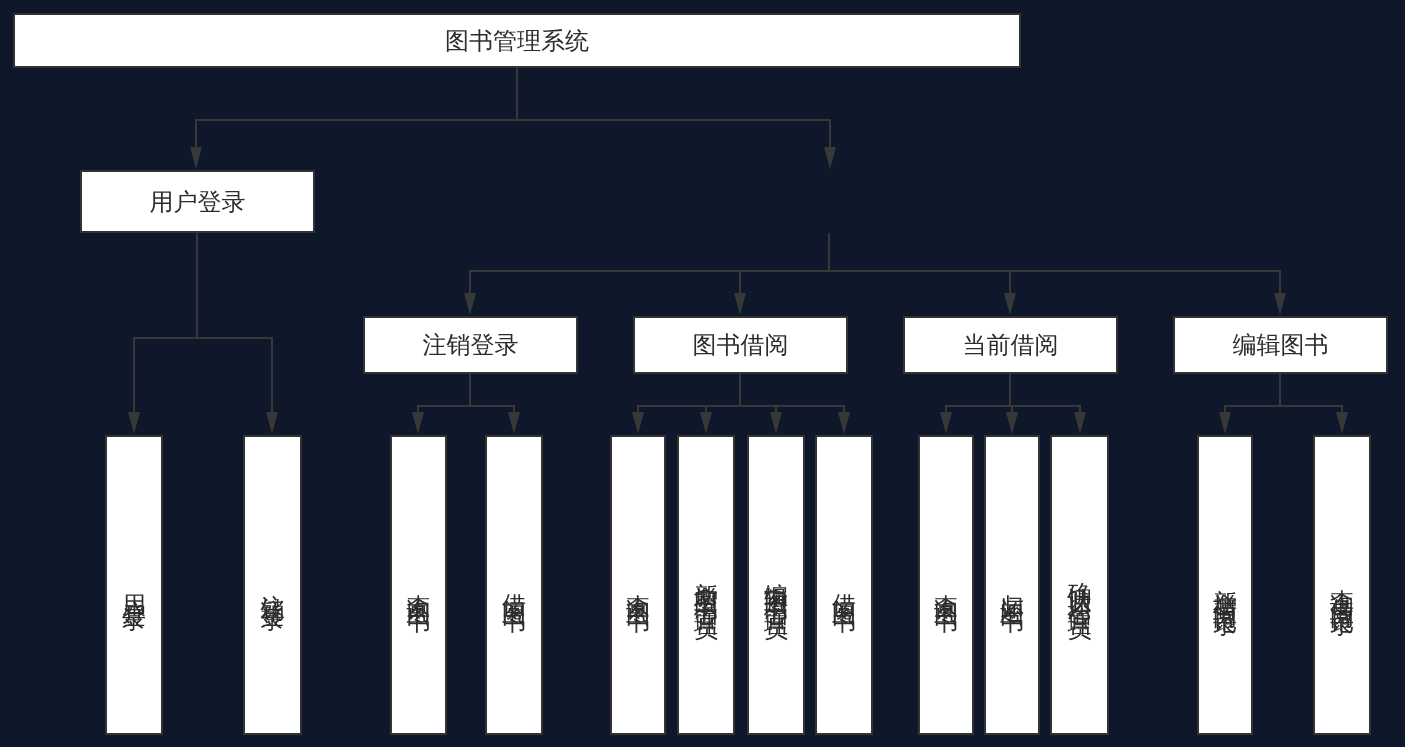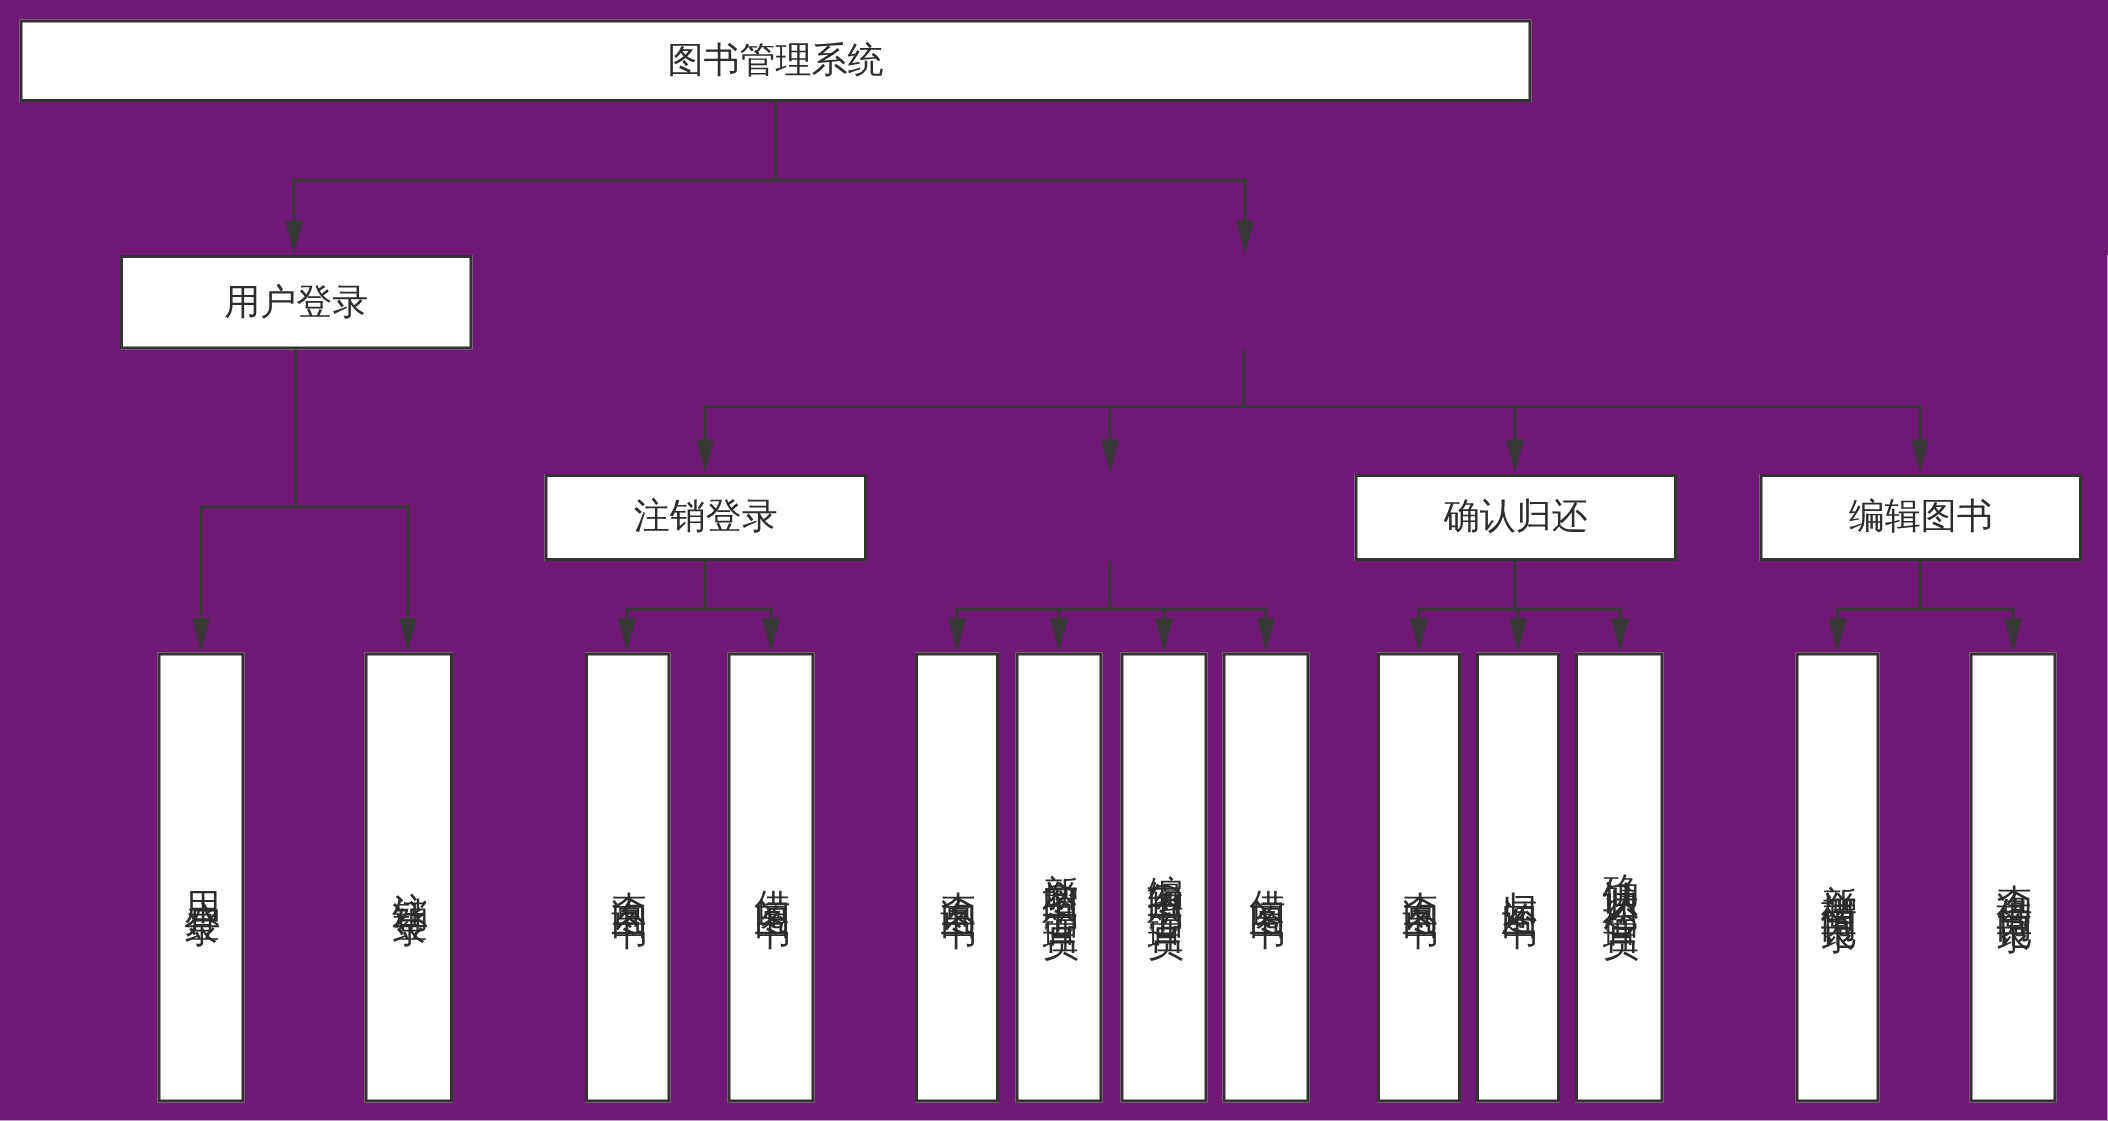--- a/index.html
+++ b/index.html
@@ -1,16 +1,16 @@
 <!DOCTYPE html>
 <html><head>
 <meta charset="utf-8">
 <style>
   html,body{margin:0;padding:0;background:#fff;}
-  #canvas{position:relative;width:1405px;height:747px;background:#701a75;overflow:hidden;
+  #canvas{position:relative;width:1405px;height:747px;background:#0f172a;overflow:hidden;
           font-family:"Liberation Sans",sans-serif;text-align:right;}
   .box{position:absolute;background:#ffffff;border:2px solid #333333;display:flex;
        align-items:center;justify-content:center;color:#2c2c2c;font-size:24px;
        line-height:1;white-space:nowrap;}
   .vbox span{writing-mode:vertical-rl;text-orientation:mixed;letter-spacing:5px;
        white-space:normal;}
   .vl{position:absolute;width:2px;background:#383838;}
   .hl{position:absolute;height:2px;background:#383838;}
   .ar{position:absolute;width:0;height:0;border-left:6px solid transparent;
       border-right:6px solid transparent;border-top:22px solid #383838;}
@@ -50,22 +50,25 @@
   <div class="vl" style="left:739px;top:270px;height:25px"></div>
   <div class="ar" style="left:734px;top:293px"></div>
   <div class="vl" style="left:1009px;top:270px;height:25px"></div>
   <div class="ar" style="left:1004px;top:293px"></div>
   <div class="vl" style="left:1279px;top:270px;height:25px"></div>
   <div class="ar" style="left:1274px;top:293px"></div>
 
   <div class="box" style="left:363px;top:316px;width:211px;height:54px">
     <span>注销登录</span>
   </div>
+  <div class="box" style="left:633px;top:316px;width:211px;height:54px">
+    <span>图书借阅</span>
+  </div>
   <div class="box" style="left:903px;top:316px;width:211px;height:54px">
-    <span>确认归还</span>
+    <span>当前借阅</span>
   </div>
   <div class="box" style="left:1173px;top:316px;width:211px;height:54px">
     <span>编辑图书</span>
   </div>
 
   <div class="vl" style="left:469px;top:374px;height:33px"></div>
   <div class="vl" style="left:739px;top:374px;height:33px"></div>
   <div class="vl" style="left:1009px;top:374px;height:33px"></div>
   <div class="vl" style="left:1279px;top:374px;height:33px"></div>
 

